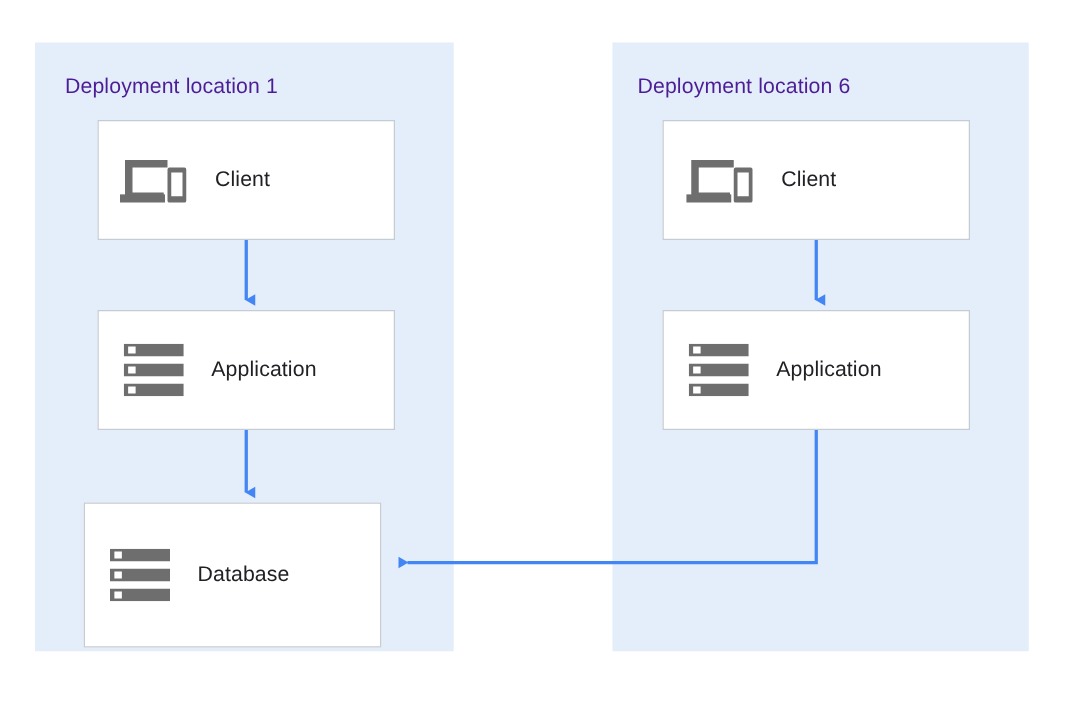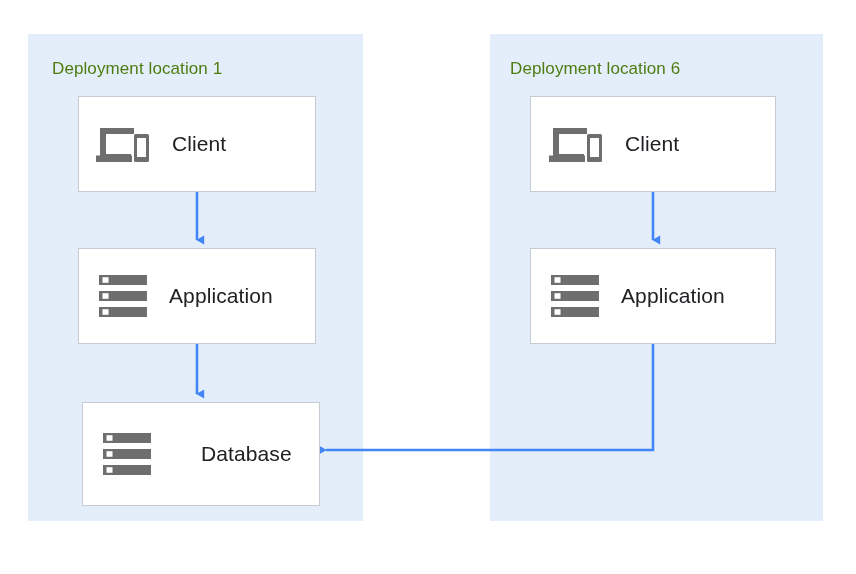--- a/index.html
+++ b/index.html
@@ -24,21 +24,21 @@
     position: absolute;
     background: #e4eefb;
   }
   #zone-1 { left: 28px;  top: 34px; width: 335px; height: 487px; }
   #zone-2 { left: 490px; top: 34px; width: 333px; height: 487px; }
 
   .zone-label {
     position: absolute;
     font-size: 17px;
     line-height: 20px;
-    color: #4d7c0f;
+    color: #4c1d95;
     white-space: nowrap;
     letter-spacing: 0.1px;
   }
   #zone-1-label { left: 52px;  top: 59px; }
   #zone-2-label { left: 510px; top: 59px; }
 
   
   .node {
     position: absolute;
     background: #ffffff;
@@ -48,30 +48,30 @@
     align-items: center;
     justify-content: flex-start;
   }
   .node .node-icon {
     flex: 0 0 auto;
     display: flex;
     align-items: center;
     justify-content: center;
   }
   .node .node-label {
-    font-size: 21px;
+    font-size: 17px;
     color: #202124;
     white-space: nowrap;
     letter-spacing: 0.1px;
   }
 
   
   #node-client-1 { left: 78px; top: 96px;  width: 238px; height: 96px; }
   #node-app-1    { left: 78px; top: 248px; width: 238px; height: 96px; }
-  #node-db-1     { left: 82px; top: 402px; width: 238px; height: 104px; gap: 28px; }
+  #node-db-1     { left: 67px; top: 402px; width: 238px; height: 116px; }
 
   
   #node-client-2 { left: 530px; top: 96px;  width: 246px; height: 96px; }
   #node-app-2    { left: 530px; top: 248px; width: 246px; height: 96px; }
 
   
   #node-client-1 .node-icon { margin-left: 17px; }
   #node-client-1 .node-label { margin-left: 22px; }
   #node-app-1 .node-icon { margin-left: 20px; }
   #node-app-1 .node-label { margin-left: 22px; }

